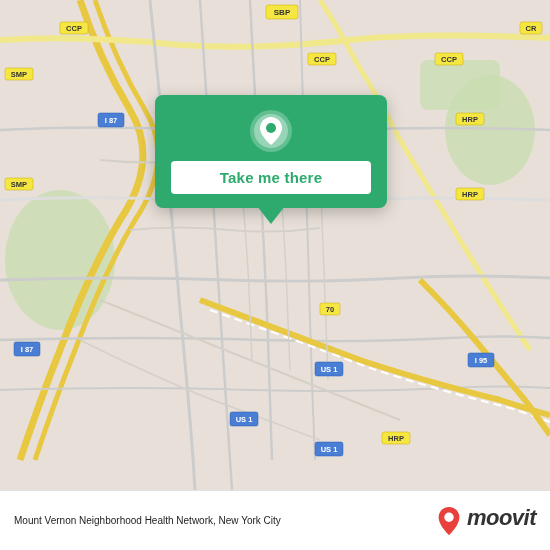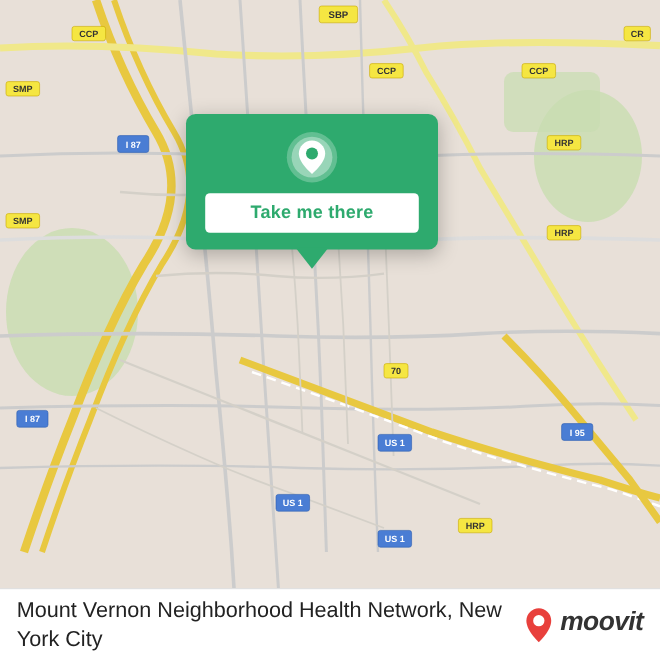--- a/index.html
+++ b/index.html
@@ -24,21 +24,21 @@
     #map-svg {
       width: 100%;
       height: 100%;
     }
 
     
     #popup-bubble {
       position: absolute;
       top: 95px;
       left: 155px;
-      width: 210px;
+      width: 232px;
       background: #2eaa6e;
       border-radius: 8px;
       display: flex;
       flex-direction: column;
       align-items: center;
       padding: 14px 16px 14px 16px;
       box-shadow: 0 4px 16px rgba(0,0,0,0.25);
     }
 
     #popup-bubble::after {
@@ -92,21 +92,21 @@
       position: absolute;
       bottom: 38px;
       left: 10px;
       background: rgba(255,255,255,0.75);
       padding: 2px 4px;
       border-radius: 2px;
     }
 
     #location-text {
       flex: 1;
-      font-size: 18px;
+      font-size: 10px;
       color: #222;
       font-weight: 400;
       line-height: 1.3;
     }
 
     #moovit-logo {
       display: flex;
       align-items: flex-start;
       margin-left: 10px;
     }

